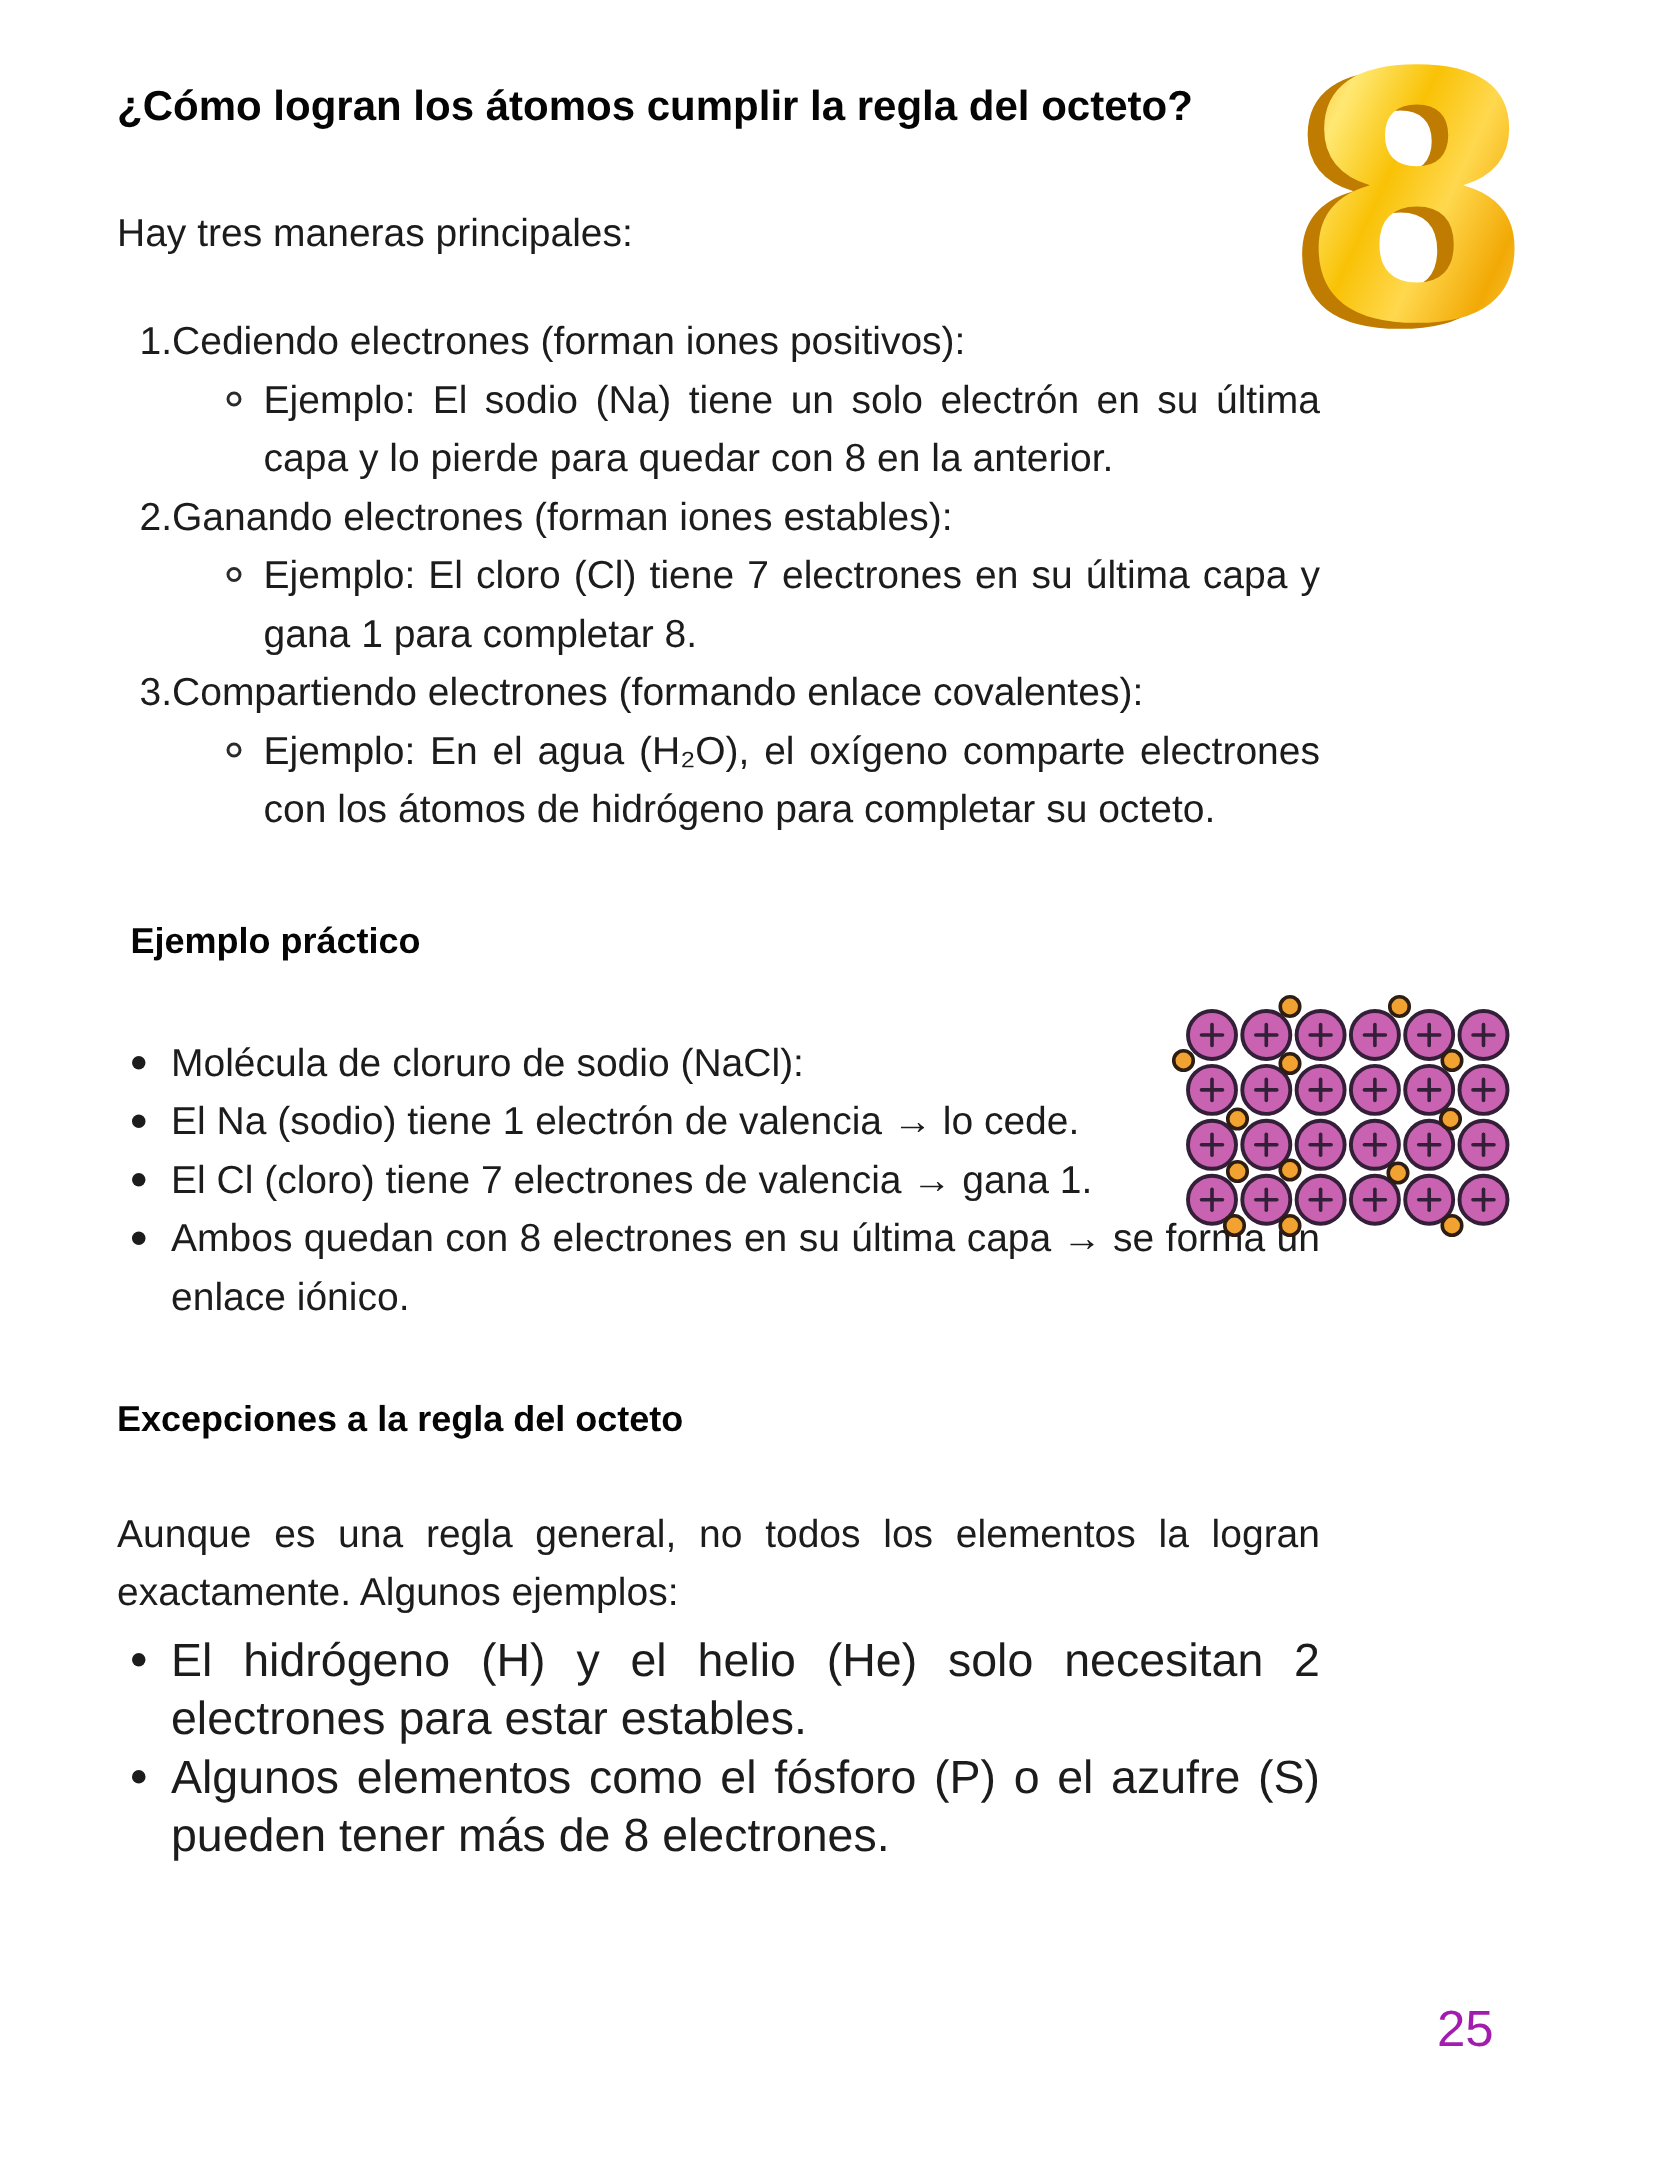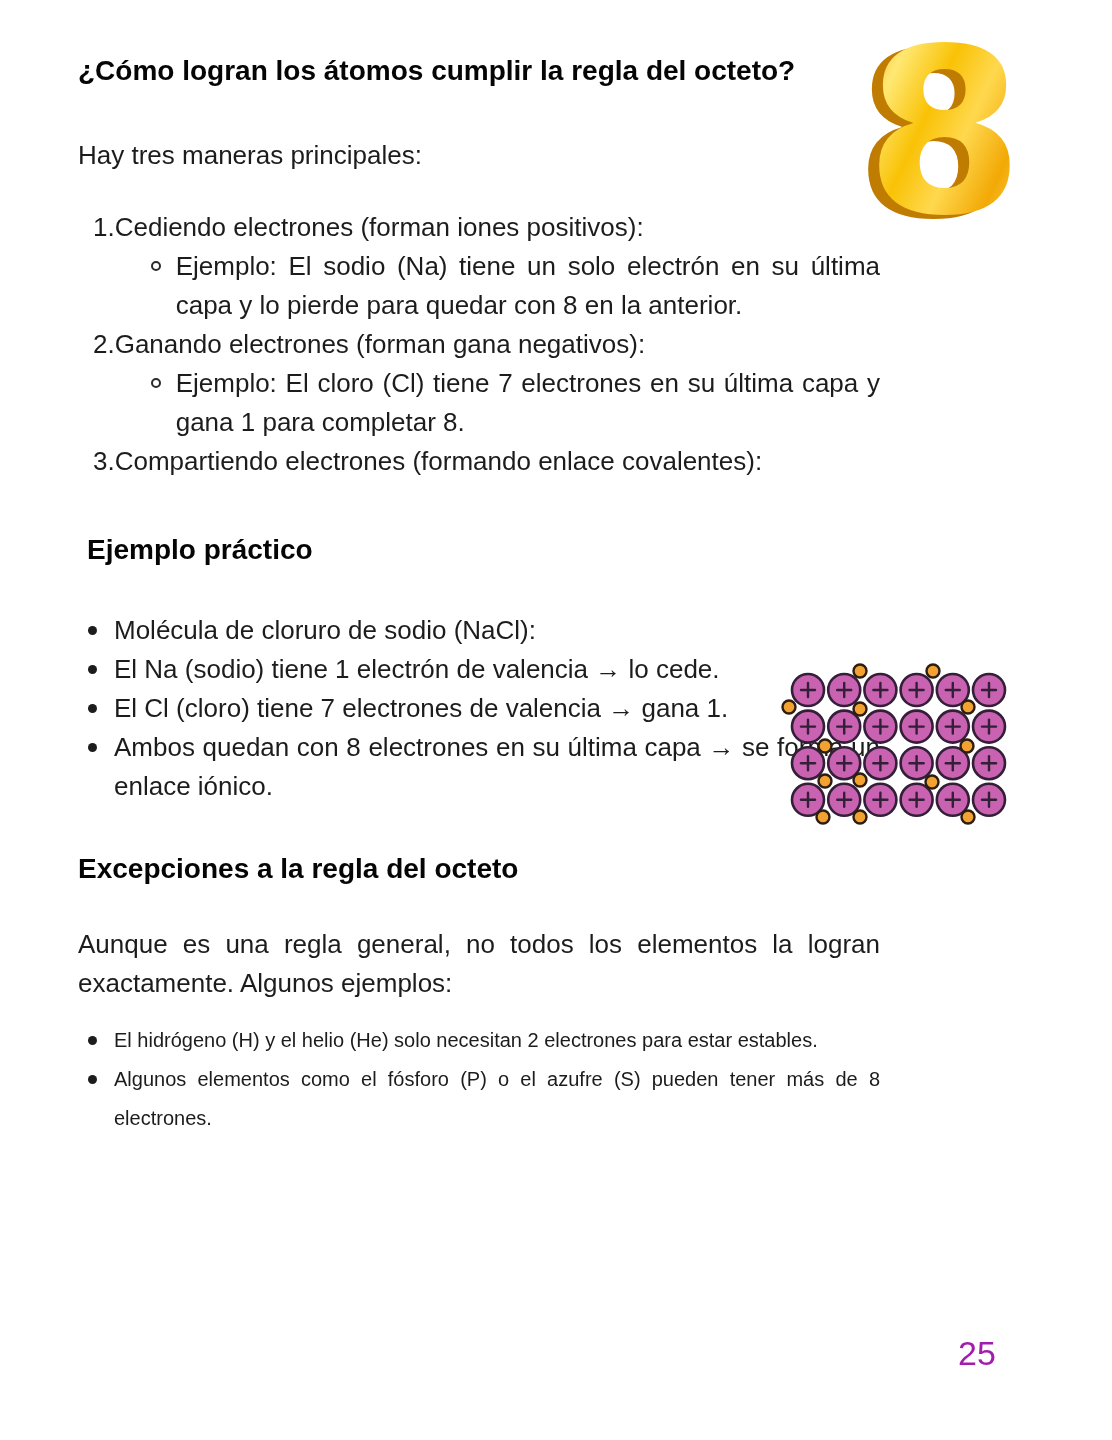--- a/index.html
+++ b/index.html
@@ -19,26 +19,26 @@
   .mbody { flex:1; min-width:0; }
   .mlabel { text-align:justify; }
   .sub { display:flex; }
   .ring {
     flex:0 0 auto; width:10px; height:10px; box-sizing:border-box;
     border:2.5px solid #2b2b2b; border-radius:50%;
     margin:14px 15px 0 36px;
   }
   .stext { flex:1; min-width:0; text-align:justify; }
 
-  .h2 { font-size:28px; line-height:38px; font-weight:700; color:#050505; }
+  .h2 { font-size:24px; line-height:38px; font-weight:700; color:#050505; }
   .h2-practical { margin:50px 0 0 9px; }
   .h2-exceptions { margin:44px 0 0 0; }
 
   .blist { margin-top:42px; font-size:26px; line-height:39px; }
-  .blist2 { margin-top:18px; font-size:20px; line-height:39px; }
+  .blist2 { margin-top:6px; font-size:31px; line-height:39px; }
   .bitem { display:flex; }
   .dot { flex:0 0 auto; width:9px; height:9px; border-radius:50%; background:#1c1c1c; margin:15px 17px 0 10px; }
   .btext { flex:1; min-width:0; text-align:justify; }
 
   .para { margin:37px 0 0 0; font-size:26px; line-height:39px; text-align:justify; }
 
   
   .gold8 {
     position:absolute; left:862px; top:26px; width:165px; height:224px;
     font-family:"DejaVu Sans",sans-serif; font-weight:700;
@@ -73,32 +73,36 @@
           <div class="sub">
             <span class="ring"></span>
             <div class="stext">Ejemplo: El sodio (Na) tiene un solo electrón en su última capa y lo pierde para quedar con 8 en la anterior.</div>
           </div>
         </div>
       </div>
 
       <div class="method">
         <span class="mnum">2.</span>
         <div class="mbody">
-          <div class="mlabel">Ganando electrones (forman gana negativos):</div>
+          <div class="mlabel">Ganando electrones (forman iones estables):</div>
           <div class="sub">
             <span class="ring"></span>
             <div class="stext">Ejemplo: El cloro (Cl) tiene 7 electrones en su última capa y gana 1 para completar 8.</div>
           </div>
         </div>
       </div>
 
       <div class="method">
         <span class="mnum">3.</span>
         <div class="mbody">
           <div class="mlabel">Compartiendo electrones (formando enlace covalentes):</div>
+          <div class="sub">
+            <span class="ring"></span>
+            <div class="stext">Ejemplo: En el agua (H₂O), el oxígeno comparte electrones con los átomos de hidrógeno para completar su octeto.</div>
+          </div>
         </div>
       </div>
 
     </div>
 
     <h2 class="h2 h2-practical">Ejemplo práctico</h2>
 
     <div class="blist">
       <div class="bitem">
         <span class="dot"></span>

